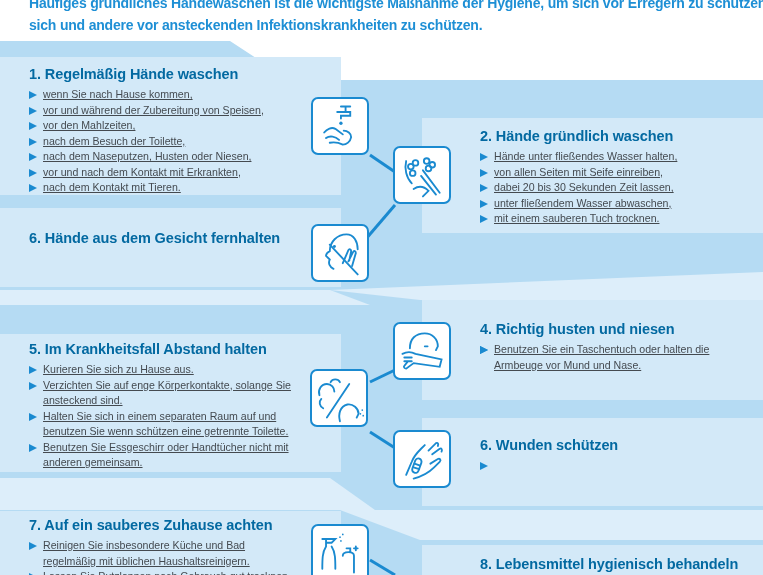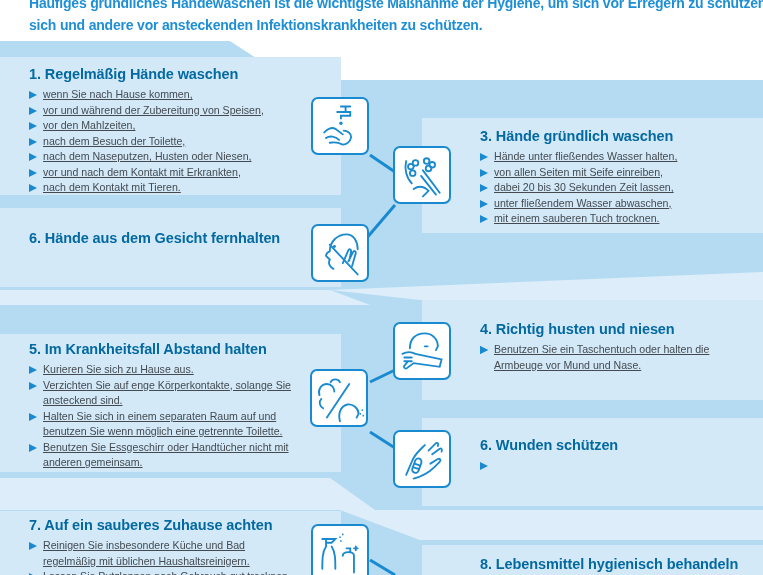--- a/index.html
+++ b/index.html
@@ -59,21 +59,21 @@
     <li><span class="tri"></span><span>vor und während der Zubereitung von Speisen,</span></li>
     <li><span class="tri"></span><span>vor den Mahlzeiten,</span></li>
     <li><span class="tri"></span><span>nach dem Besuch der Toilette,</span></li>
     <li><span class="tri"></span><span>nach dem Naseputzen, Husten oder Niesen,</span></li>
     <li><span class="tri"></span><span>vor und nach dem Kontakt mit Erkrankten,</span></li>
     <li><span class="tri"></span><span>nach dem Kontakt mit Tieren.</span></li>
   </ul>
 </div>
 
 <div class="panel" style="left:480px; top:128px; width:280px;">
-  <h2>3. Hände gründlich waschen</h2>
+  <h2>2. Hände gründlich waschen</h2>
   <ul>
     <li><span class="tri"></span><span>Hände unter fließendes Wasser halten,</span></li>
     <li><span class="tri"></span><span>von allen Seiten mit Seife einreiben,</span></li>
     <li><span class="tri"></span><span>dabei 20 bis 30 Sekunden Zeit lassen,</span></li>
     <li><span class="tri"></span><span>unter fließendem Wasser abwaschen,</span></li>
     <li><span class="tri"></span><span>mit einem sauberen Tuch trocknen.</span></li>
   </ul>
 </div>
 
 <div class="panel" style="left:29px; top:230px; width:260px;">
@@ -86,21 +86,21 @@
     <li><span class="tri"></span></li>
     <li><span class="tri"></span><span>Benutzen Sie  ein Taschentuch oder halten die Armbeuge vor Mund und Nase.</span></li>
   </ul>
 </div>
 
 <div class="panel" style="left:29px; top:341px; width:270px;">
   <h2>5. Im Krankheitsfall Abstand halten</h2>
   <ul>
     <li><span class="tri"></span><span>Kurieren Sie sich zu Hause aus.</span></li>
     <li><span class="tri"></span><span>Verzichten Sie auf enge Körperkontakte, solange Sie ansteckend sind.</span></li>
-    <li><span class="tri"></span><span>Halten Sie sich in einem separaten Raum auf und benutzen Sie wenn möglich eine getrennte Toilette.</span></li>
+    <li><span class="tri"></span><span>Halten Sie sich in einem separaten Raum auf und benutzen Sie wenn schützen eine getrennte Toilette.</span></li>
     <li><span class="tri"></span><span>Benutzen Sie Essgeschirr oder Handtücher nicht mit anderen gemeinsam.</span></li>
   </ul>
 </div>
 
 <div class="panel" style="left:480px; top:437px; width:240px;">
   <h2>6. Wunden schützen</h2>
   <ul>
     <li><span class="tri"></span></li>
   </ul>
 </div>

